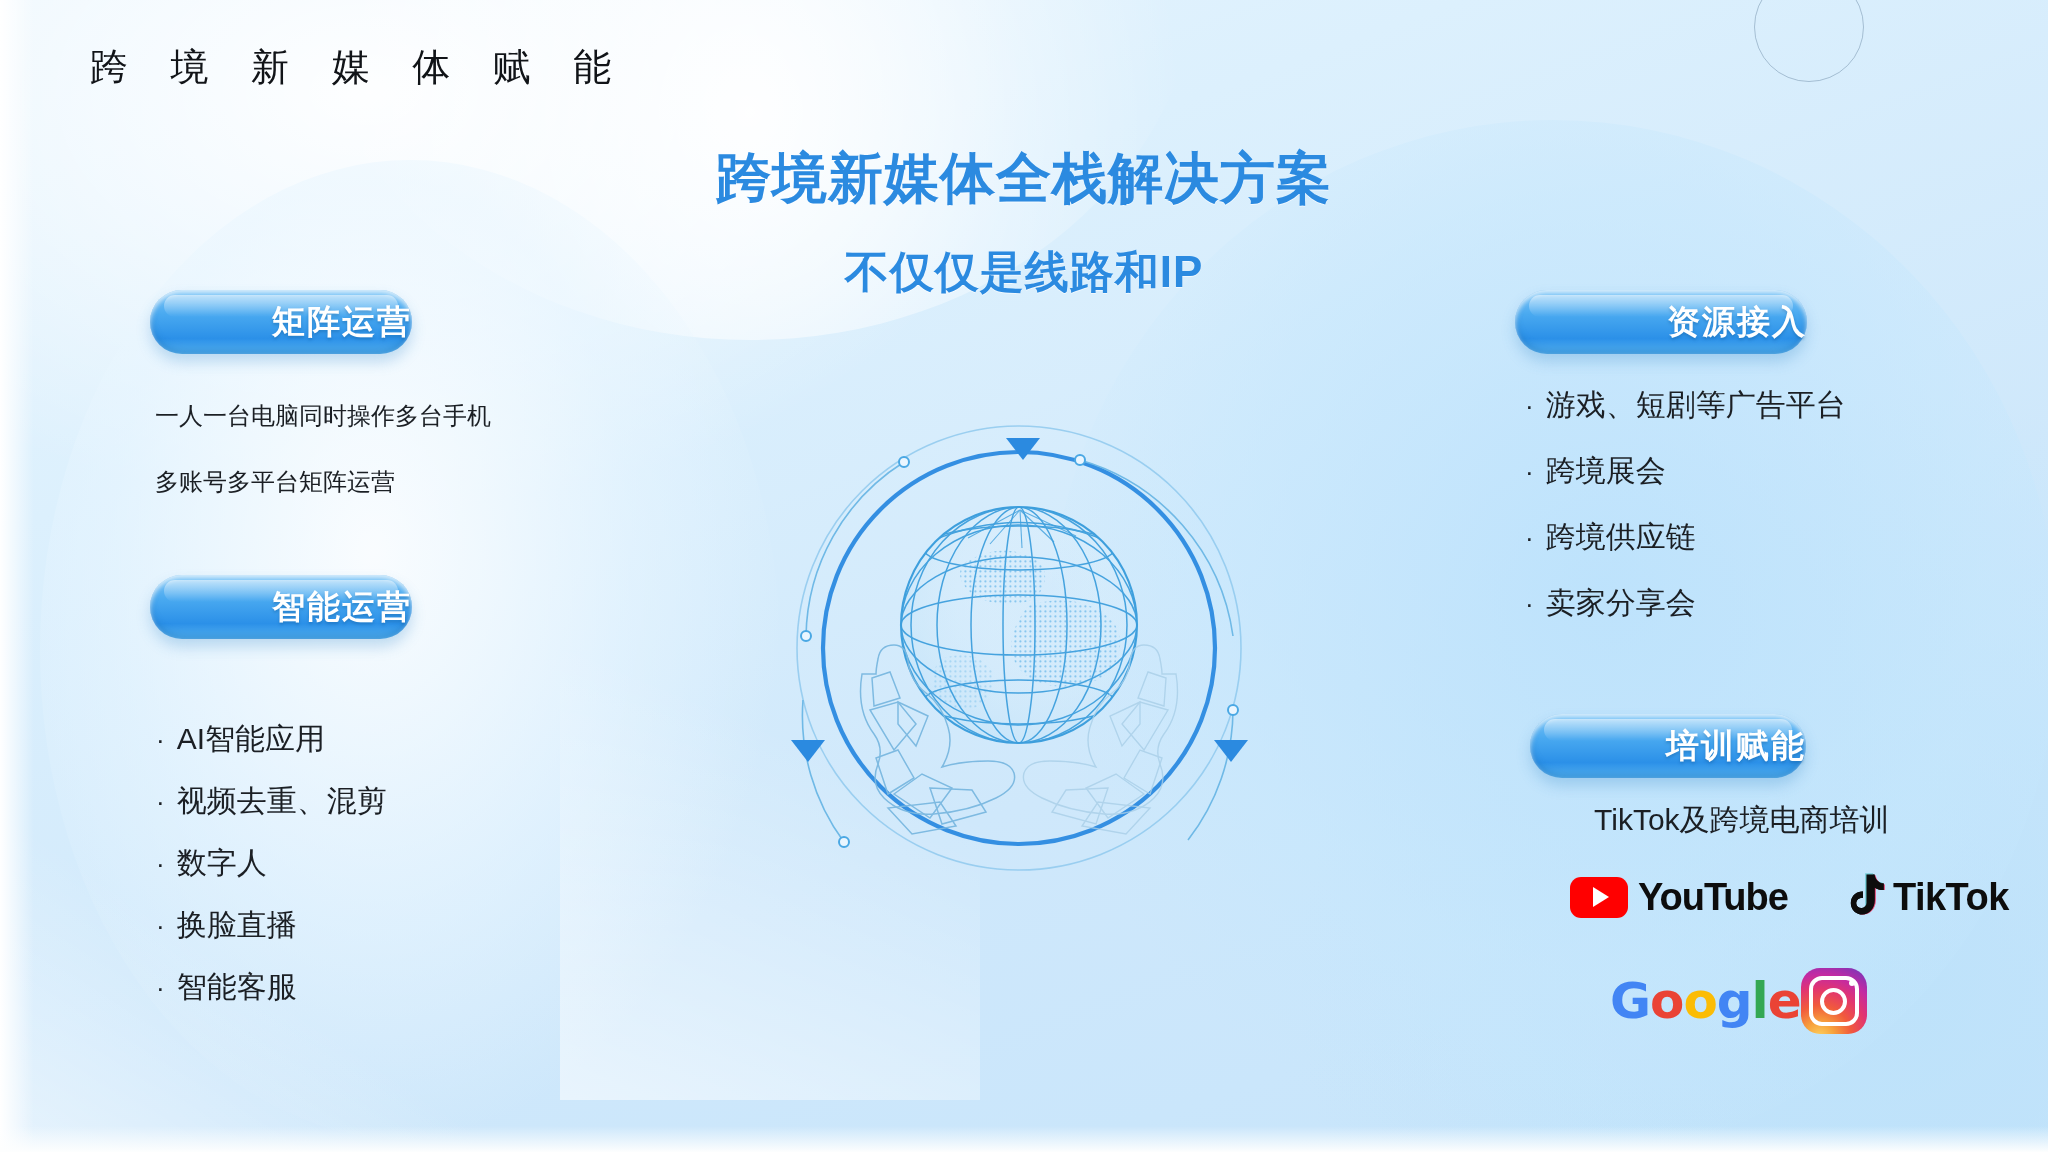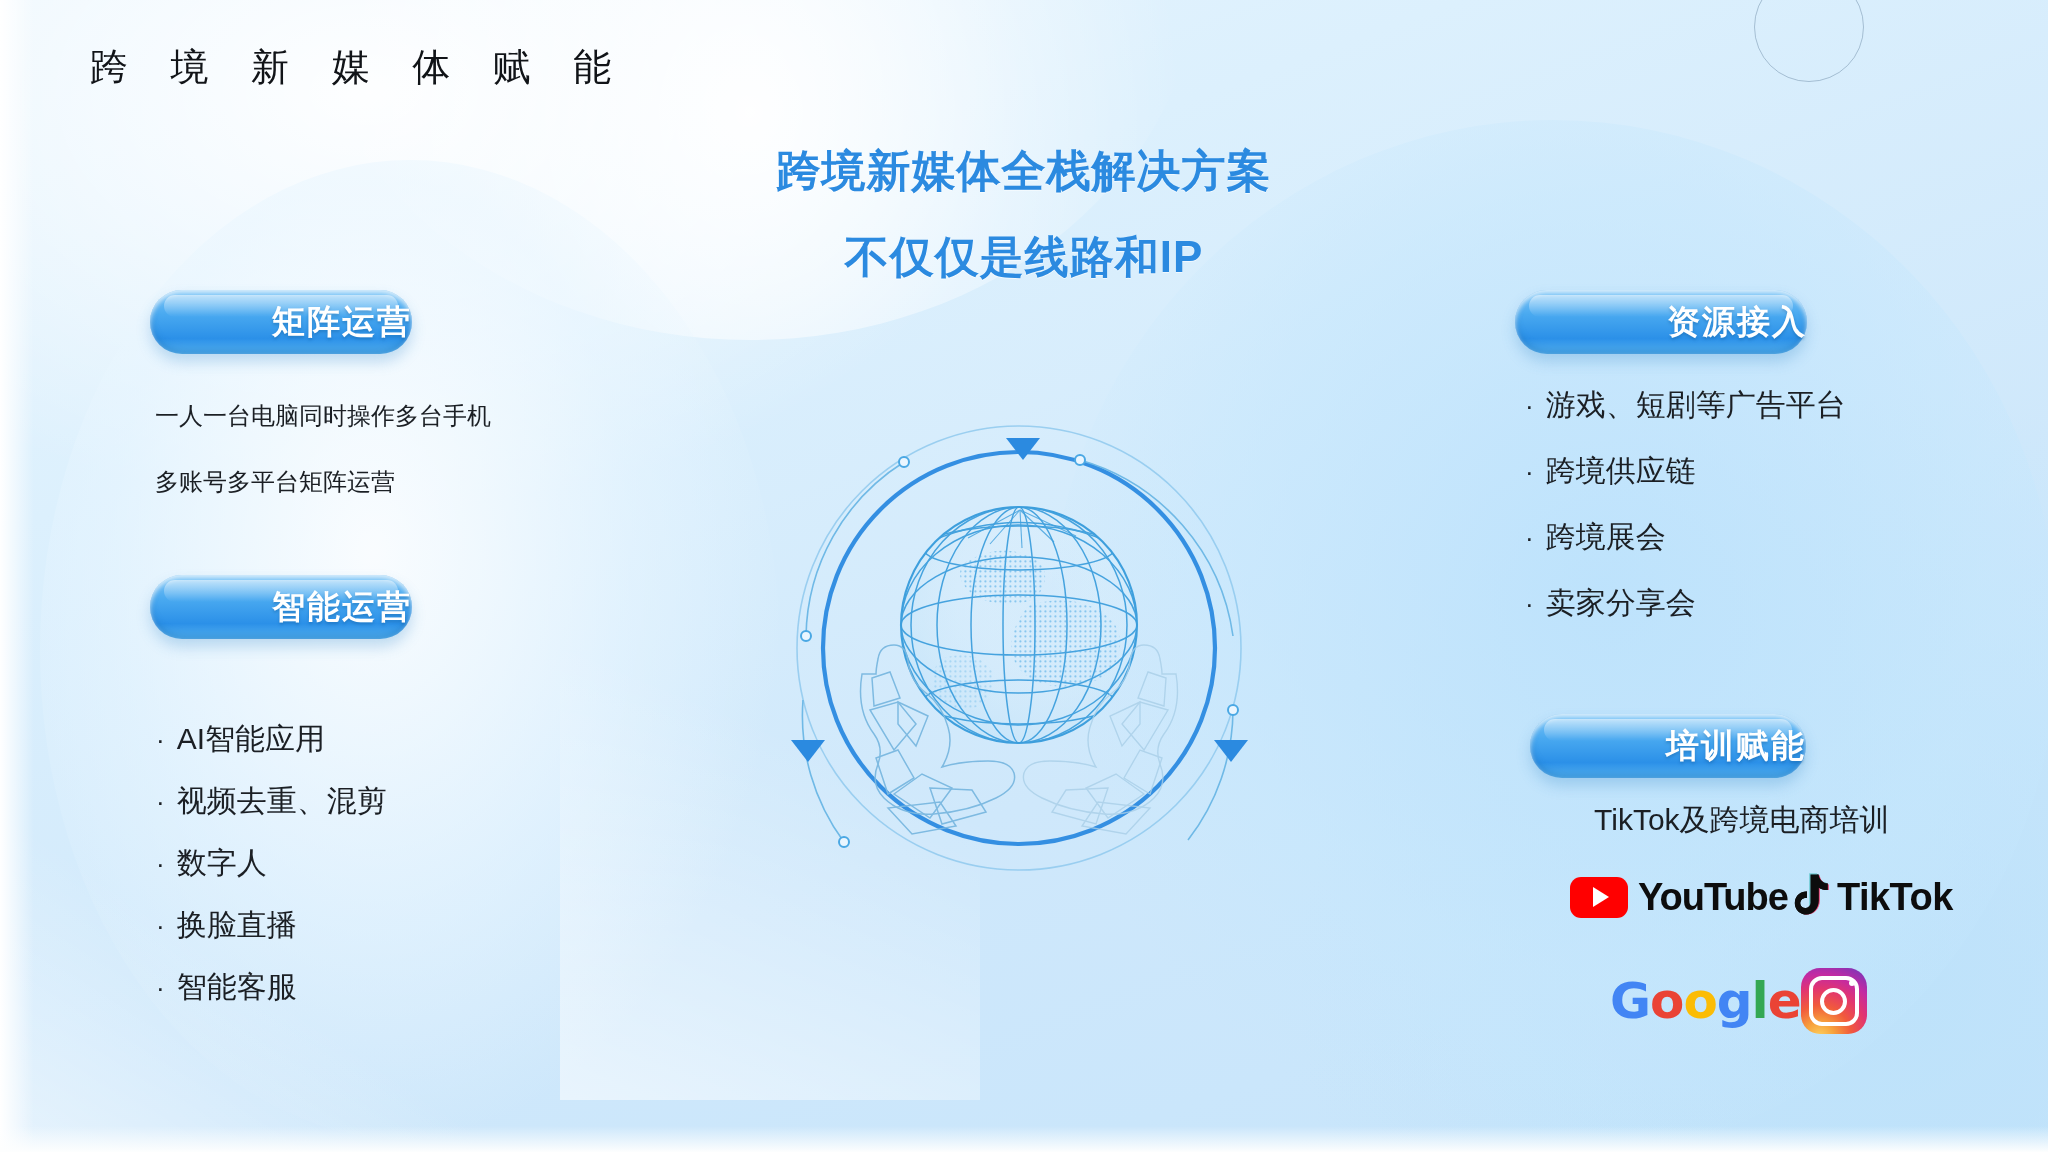--- a/index.html
+++ b/index.html
@@ -55,21 +55,21 @@
     font-family:"Liberation Sans","DejaVu Sans",sans-serif;
     white-space:nowrap;
   }
 
   
   .center-head{
     position:absolute;left:0;right:0;top:142px;text-align:center;
     pointer-events:none;
   }
   .head1{
-    font-size:44px;font-weight:bold;color:#2b8ae0;letter-spacing:1px;
+    font-size:55px;font-weight:bold;color:#2b8ae0;letter-spacing:1px;
     text-shadow:0 1px 0 rgba(255,255,255,.6);
   }
   .head2{
     margin-top:27px;
     font-size:44px;font-weight:bold;color:#2b8ae0;letter-spacing:1px;
     text-shadow:0 1px 0 rgba(255,255,255,.6);
   }
 
   
   .pill{
@@ -107,21 +107,21 @@
   }
   .bullets .bl .dot{color:#1b1f24;margin-right:12px;font-size:26px;}
   .bullets-left{left:156px;top:700px;margin-top:24px;}
   .bullets-right{left:1525px;top:390px;}
   .bullets-right .bl{margin-bottom:36px;}
 
   .train-text{left:1594px;top:800px;font-size:30px;}
 
   
   .logo-row{position:absolute;display:flex;align-items:center;}
-  .logos-1{left:1570px;top:872px;}
+  .logos-1{left:1570px;top:872px;gap:56px;}
   .logos-2{left:1610px;top:968px;}
 
   .yt{display:flex;align-items:center;gap:10px;}
   .yt-badge{
     width:58px;height:41px;border-radius:11px;background:#ff0000;
     display:flex;align-items:center;justify-content:center;
   }
   .yt-tri{width:0;height:0;border-left:16px solid #fff;border-top:10px solid transparent;border-bottom:10px solid transparent;margin-left:4px;}
   .yt-word{font-size:38px;font-weight:bold;color:#0d0d0d;letter-spacing:-1px;}
 
@@ -178,22 +178,22 @@
     <div class="bl"><span class="dot">·</span><span>数字人</span></div>
     <div class="bl"><span class="dot">·</span><span>换脸直播</span></div>
     <div class="bl"><span class="dot">·</span><span>智能客服</span></div>
   </div>
 
   <div class="pill pill-res">
     <span>资源接入</span>
   </div>
   <div class="bullets bullets-right">
     <div class="bl"><span class="dot">·</span><span>游戏、短剧等广告平台</span></div>
+    <div class="bl"><span class="dot">·</span><span>跨境展会</span></div>
     <div class="bl"><span class="dot">·</span><span>跨境供应链</span></div>
-    <div class="bl"><span class="dot">·</span><span>跨境展会</span></div>
     <div class="bl"><span class="dot">·</span><span>卖家分享会</span></div>
   </div>
 
   <div class="pill pill-train">
     <span>培训赋能</span>
   </div>
   <div class="line train-text">TikTok及跨境电商培训</div>
 
   <div class="logo-row logos-1">
     <div class="yt">

